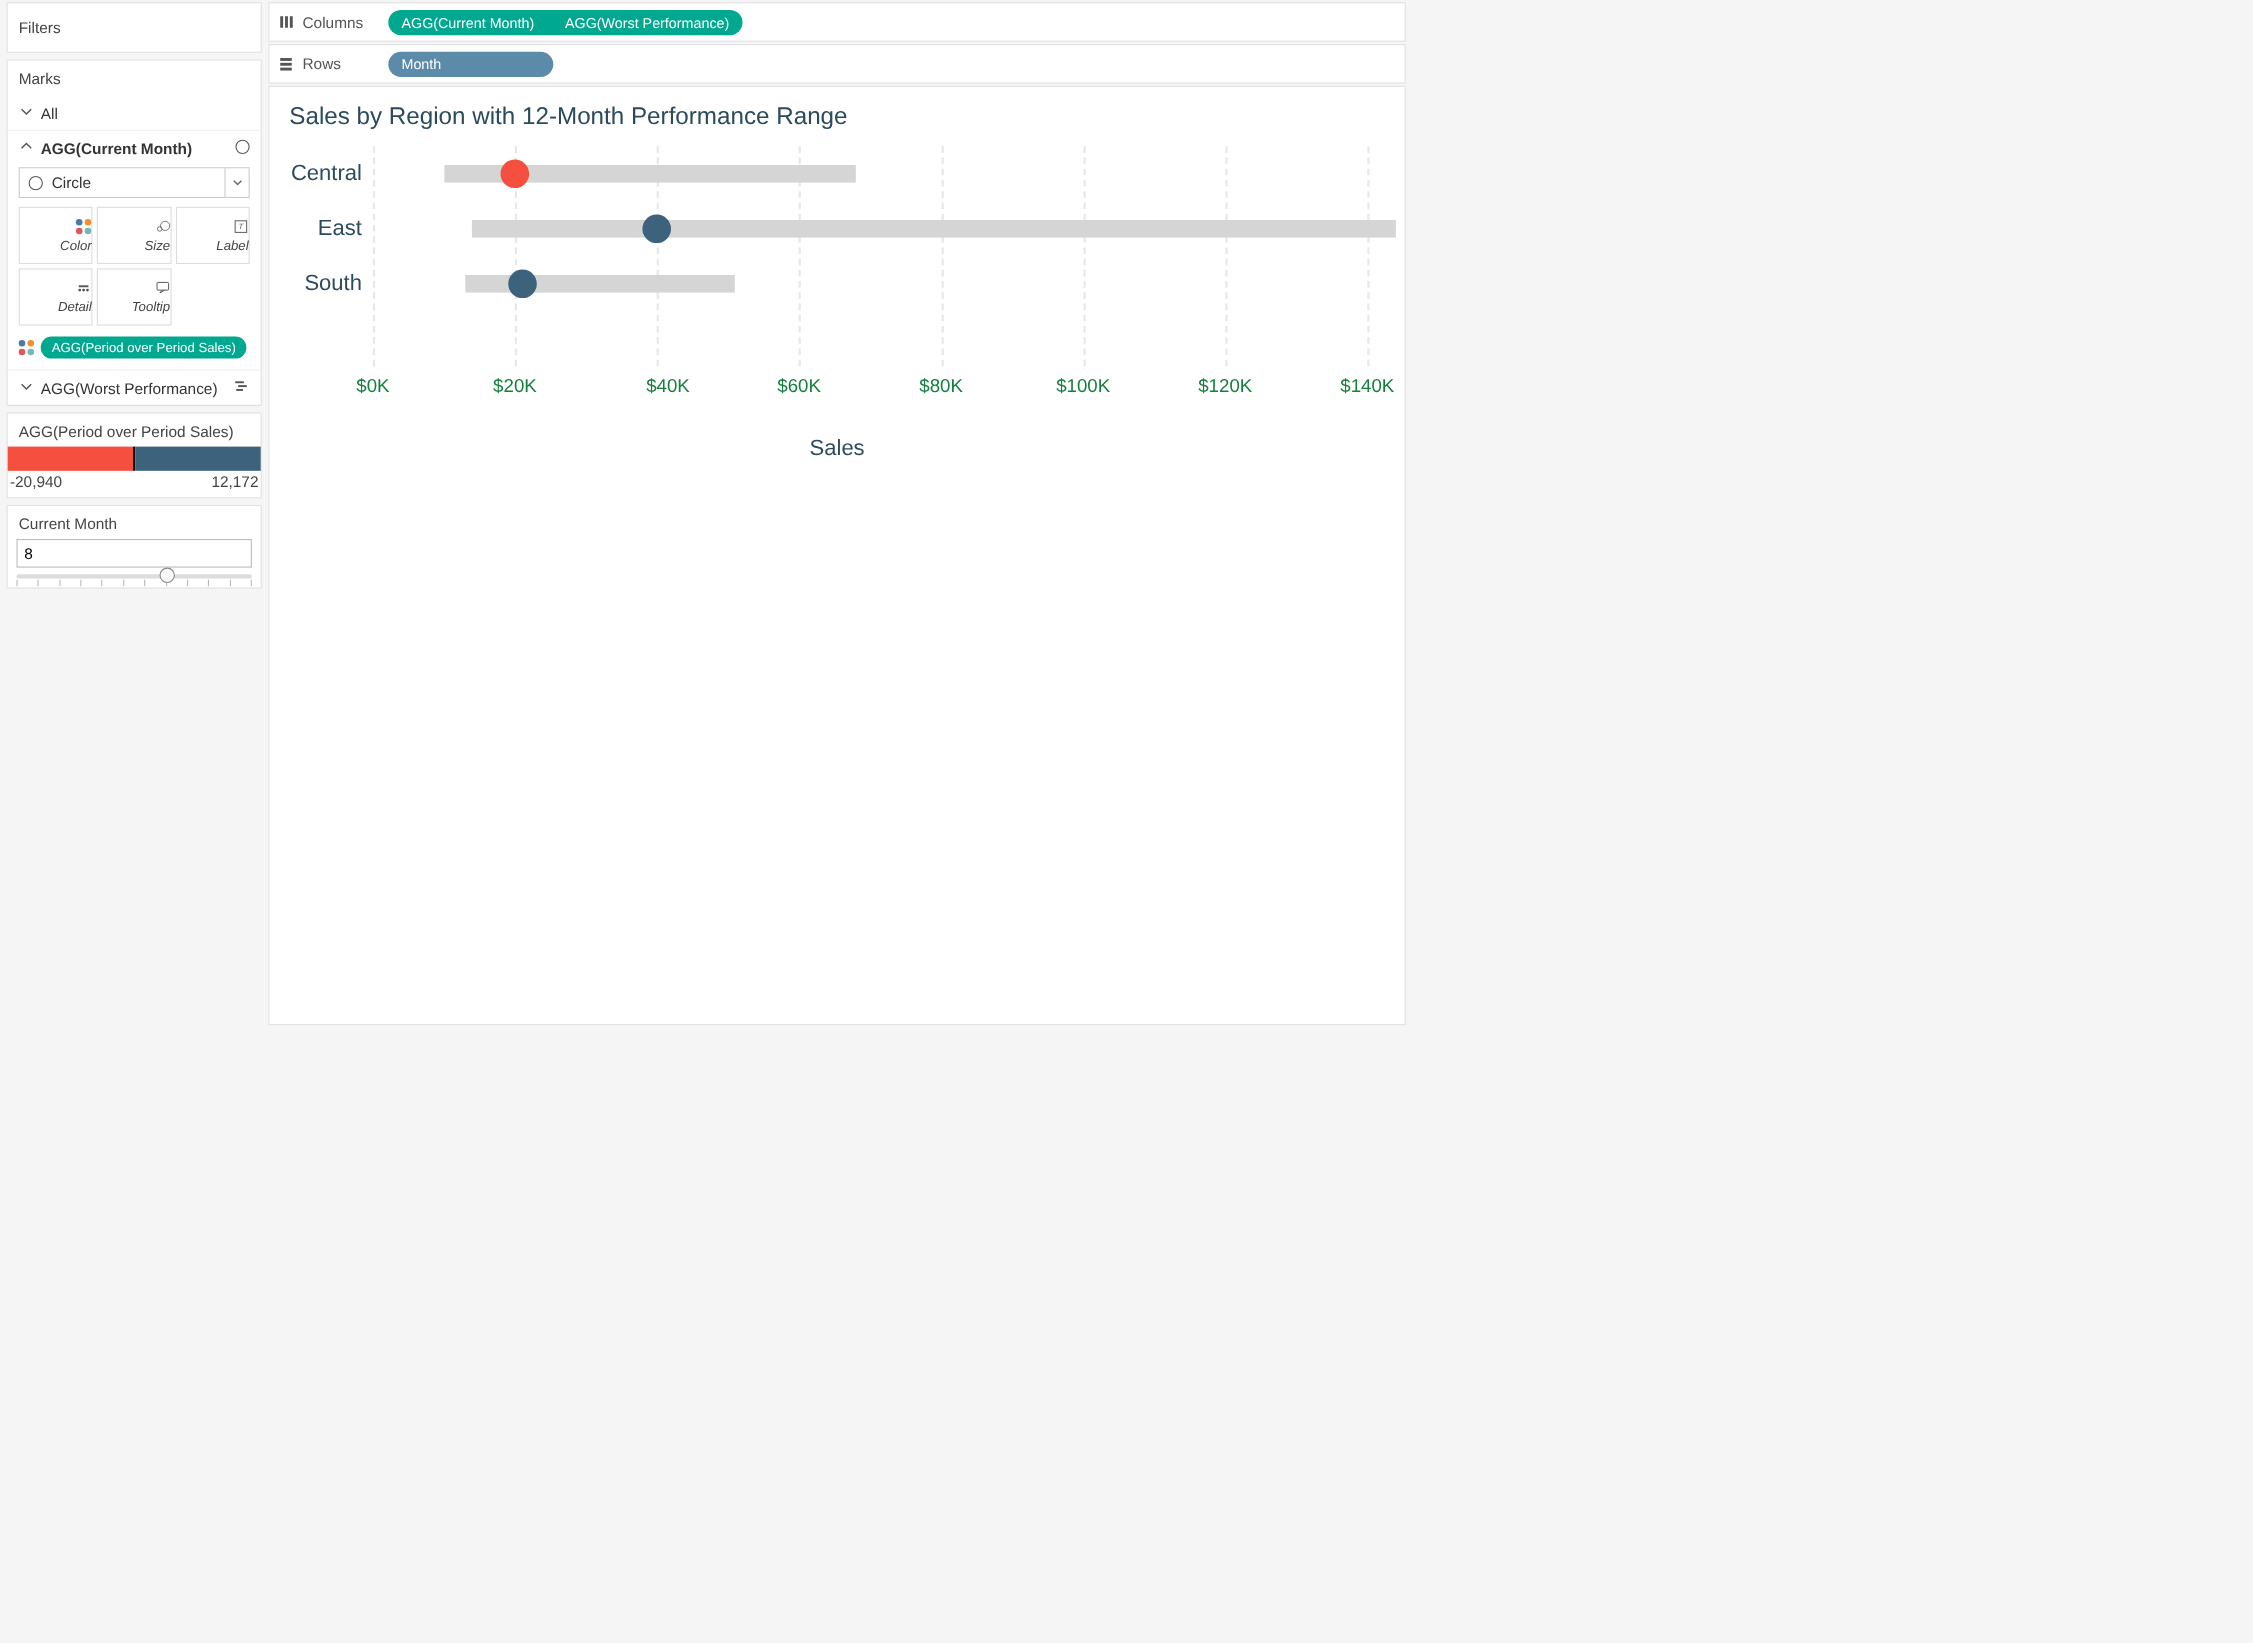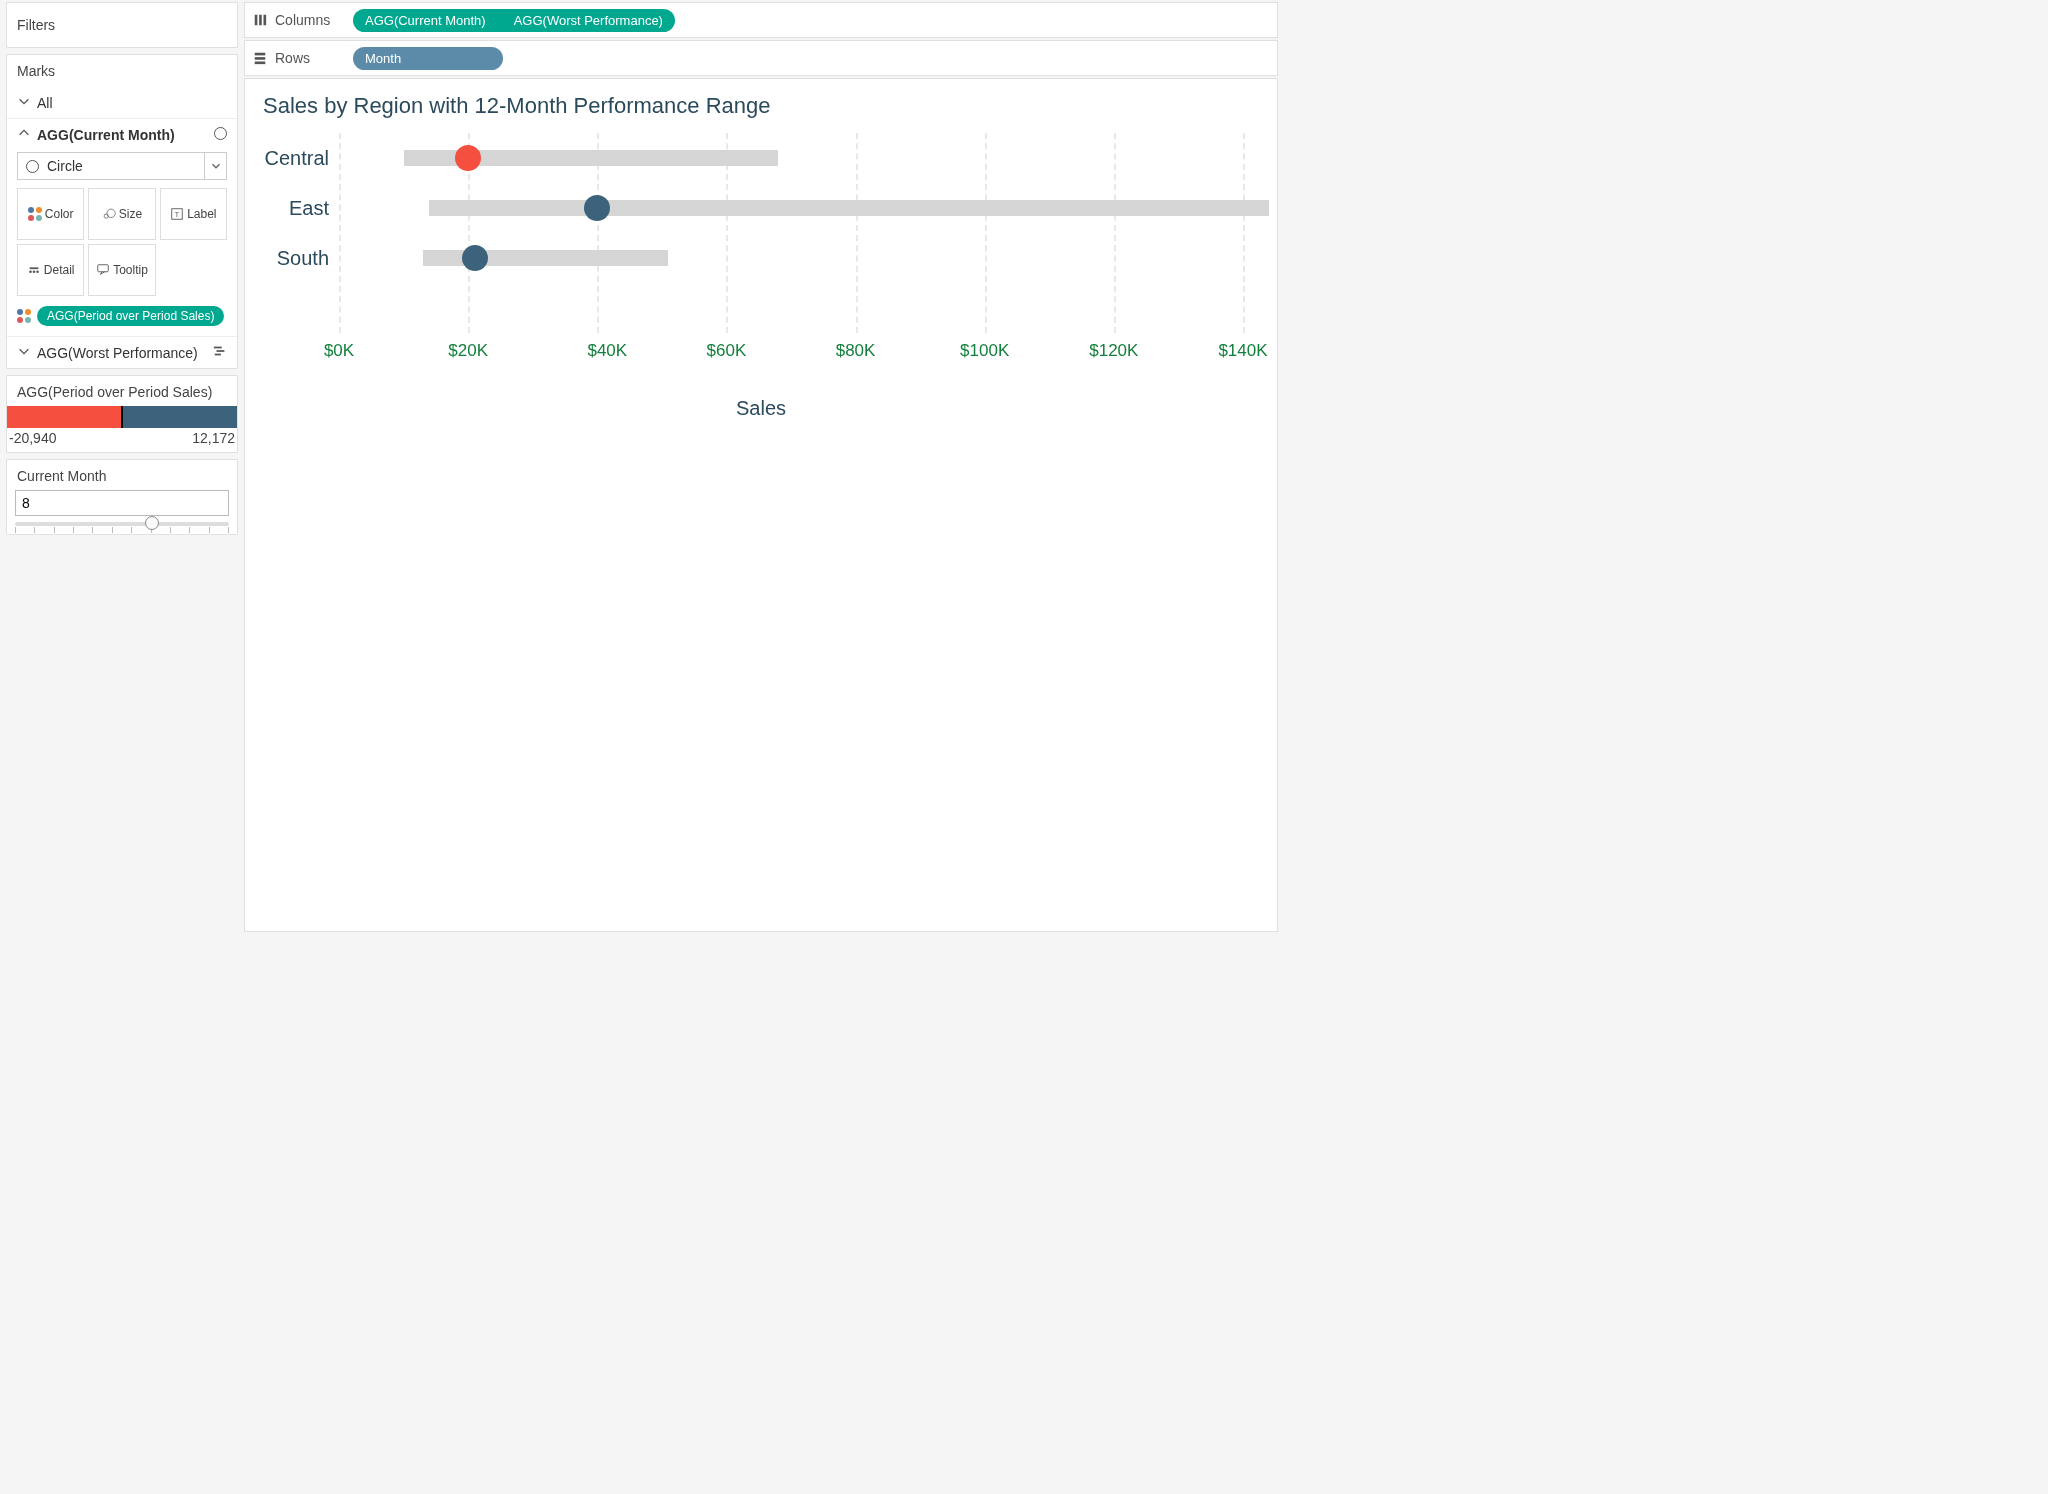--- a/index.html
+++ b/index.html
@@ -54,22 +54,22 @@
   width: 22px; border-left: 1px solid #ccc; height: 100%;
   display:flex;align-items:center;justify-content:center;color:#666;
 }
 
 .mark-grid {
   display: grid; grid-template-columns: repeat(3,1fr);
   gap: 4px; padding: 0 10px 6px 10px;
 }
 .mark-cell {
   border: 1px solid #ddd; height: 52px;
-  display:flex;flex-direction:row;align-items:center;justify-content:center;gap:3px;
-  font-size:12px;color:#444;cursor:pointer;
+  display:flex;flex-direction:column;align-items:flex-end;justify-content:center;gap:3px;
+  font-size:12px;color:#444;cursor:pointer;font-style:italic;
 }
 .mark-cell.empty { border:1px solid transparent; background:transparent; cursor:default; }
 
 .mark-pill-row { display:flex; align-items:center; gap:6px; padding: 4px 10px 10px 10px; }
 .multidot { width:14px;height:14px;display:grid;grid-template-columns:6px 6px;grid-template-rows:6px 6px;gap:2px; }
 .multidot span{border-radius:50%;}
 .multidot .a{background:#4e79a7;} .multidot .b{background:#f28e2b;}
 .multidot .c{background:#e15759;} .multidot .d{background:#76b7b2;}
 
 .pill {

